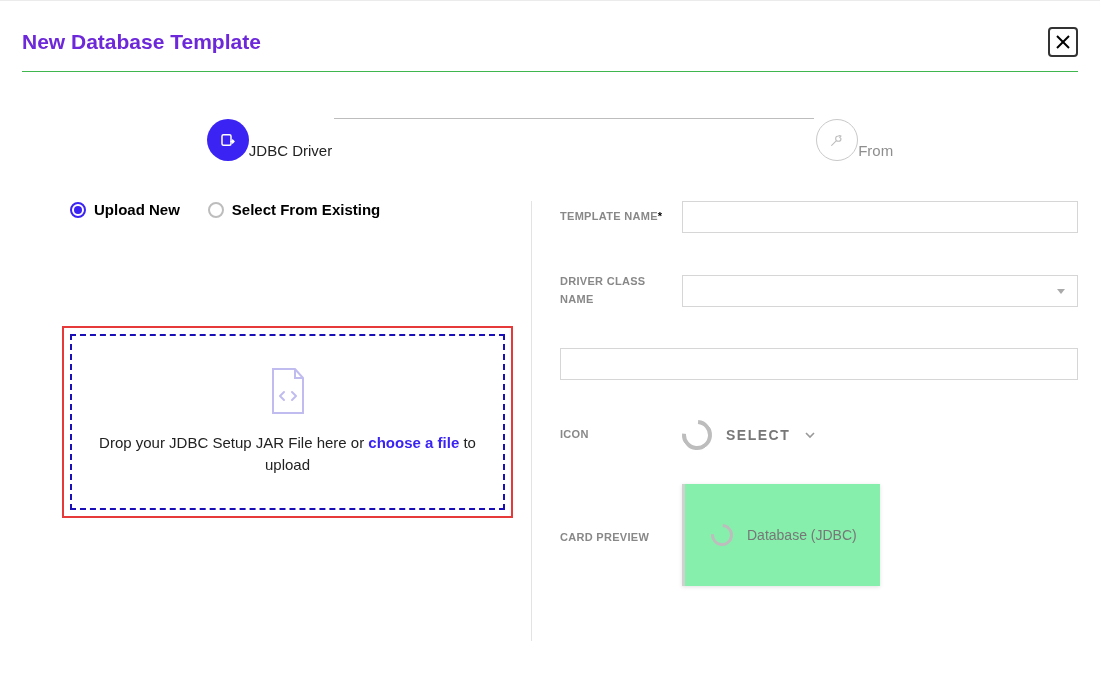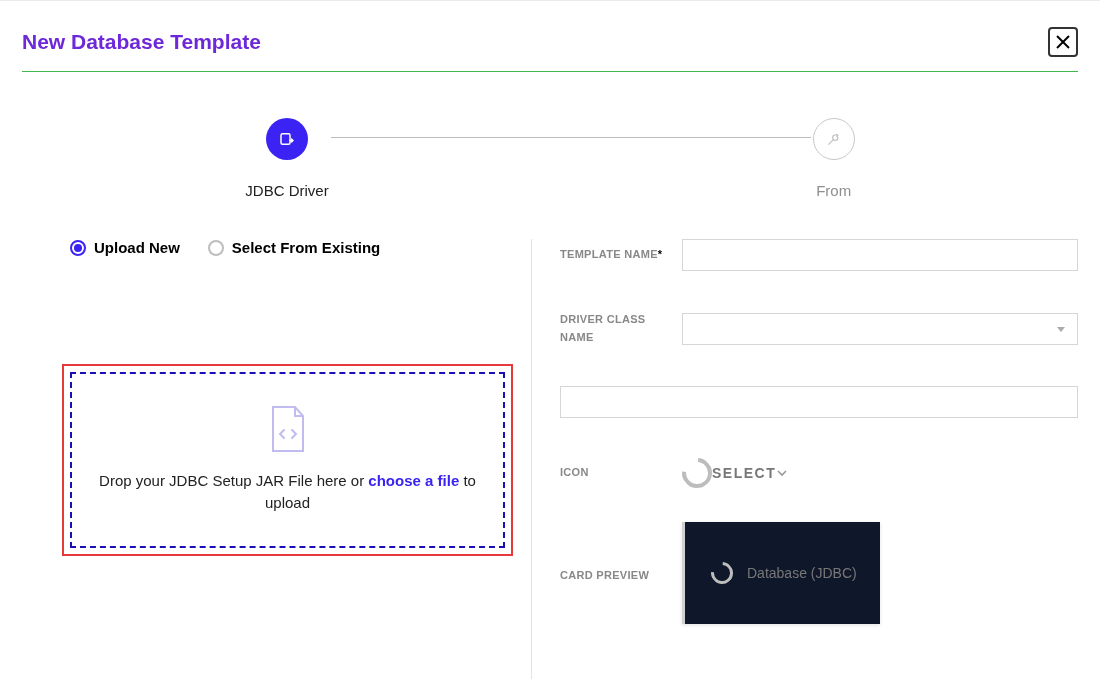--- a/index.html
+++ b/index.html
@@ -50,21 +50,21 @@
     margin: 0 22px;
   }
   .stepper {
     display: flex;
     align-items: center;
     justify-content: center;
     padding: 46px 0 40px 0;
   }
   .step {
     display: flex;
-    flex-direction: column;
+    flex-direction: row;
     align-items: center;
     position: relative;
   }
   .step-circle {
     width: 42px;
     height: 42px;
     border-radius: 50%;
     display: flex;
     align-items: center;
     justify-content: center;
@@ -219,41 +219,42 @@
     right: 12px;
     top: 13px;
     width: 0; height: 0;
     border-left: 4px solid transparent;
     border-right: 4px solid transparent;
     border-top: 5px solid #aaa;
   }
   .icon-select {
     display: flex;
     align-items: center;
+    gap: 14px;
     cursor: pointer;
   }
   .spinner {
     width: 30px;
     height: 30px;
     border: 4px solid #bdbdbd;
     border-top-color: transparent;
     border-radius: 50%;
     transform: rotate(-40deg);
   }
   .icon-select-label {
     font-size: 14px;
     font-weight: 700;
     color: #777;
     letter-spacing: 1.5px;
   }
   .card-preview {
     width: 198px;
     height: 102px;
     border-left: 3px solid #d0d0d0;
-    background: #0f172a;
+    background: #86efac;
     box-shadow: 0 1px 4px rgba(0,0,0,0.12);
     display: flex;
     align-items: center;
     gap: 14px;
     padding-left: 26px;
   }
   .card-preview .spinner-small {
     width: 22px;
     height: 22px;
     border: 3px solid #bdbdbd;

